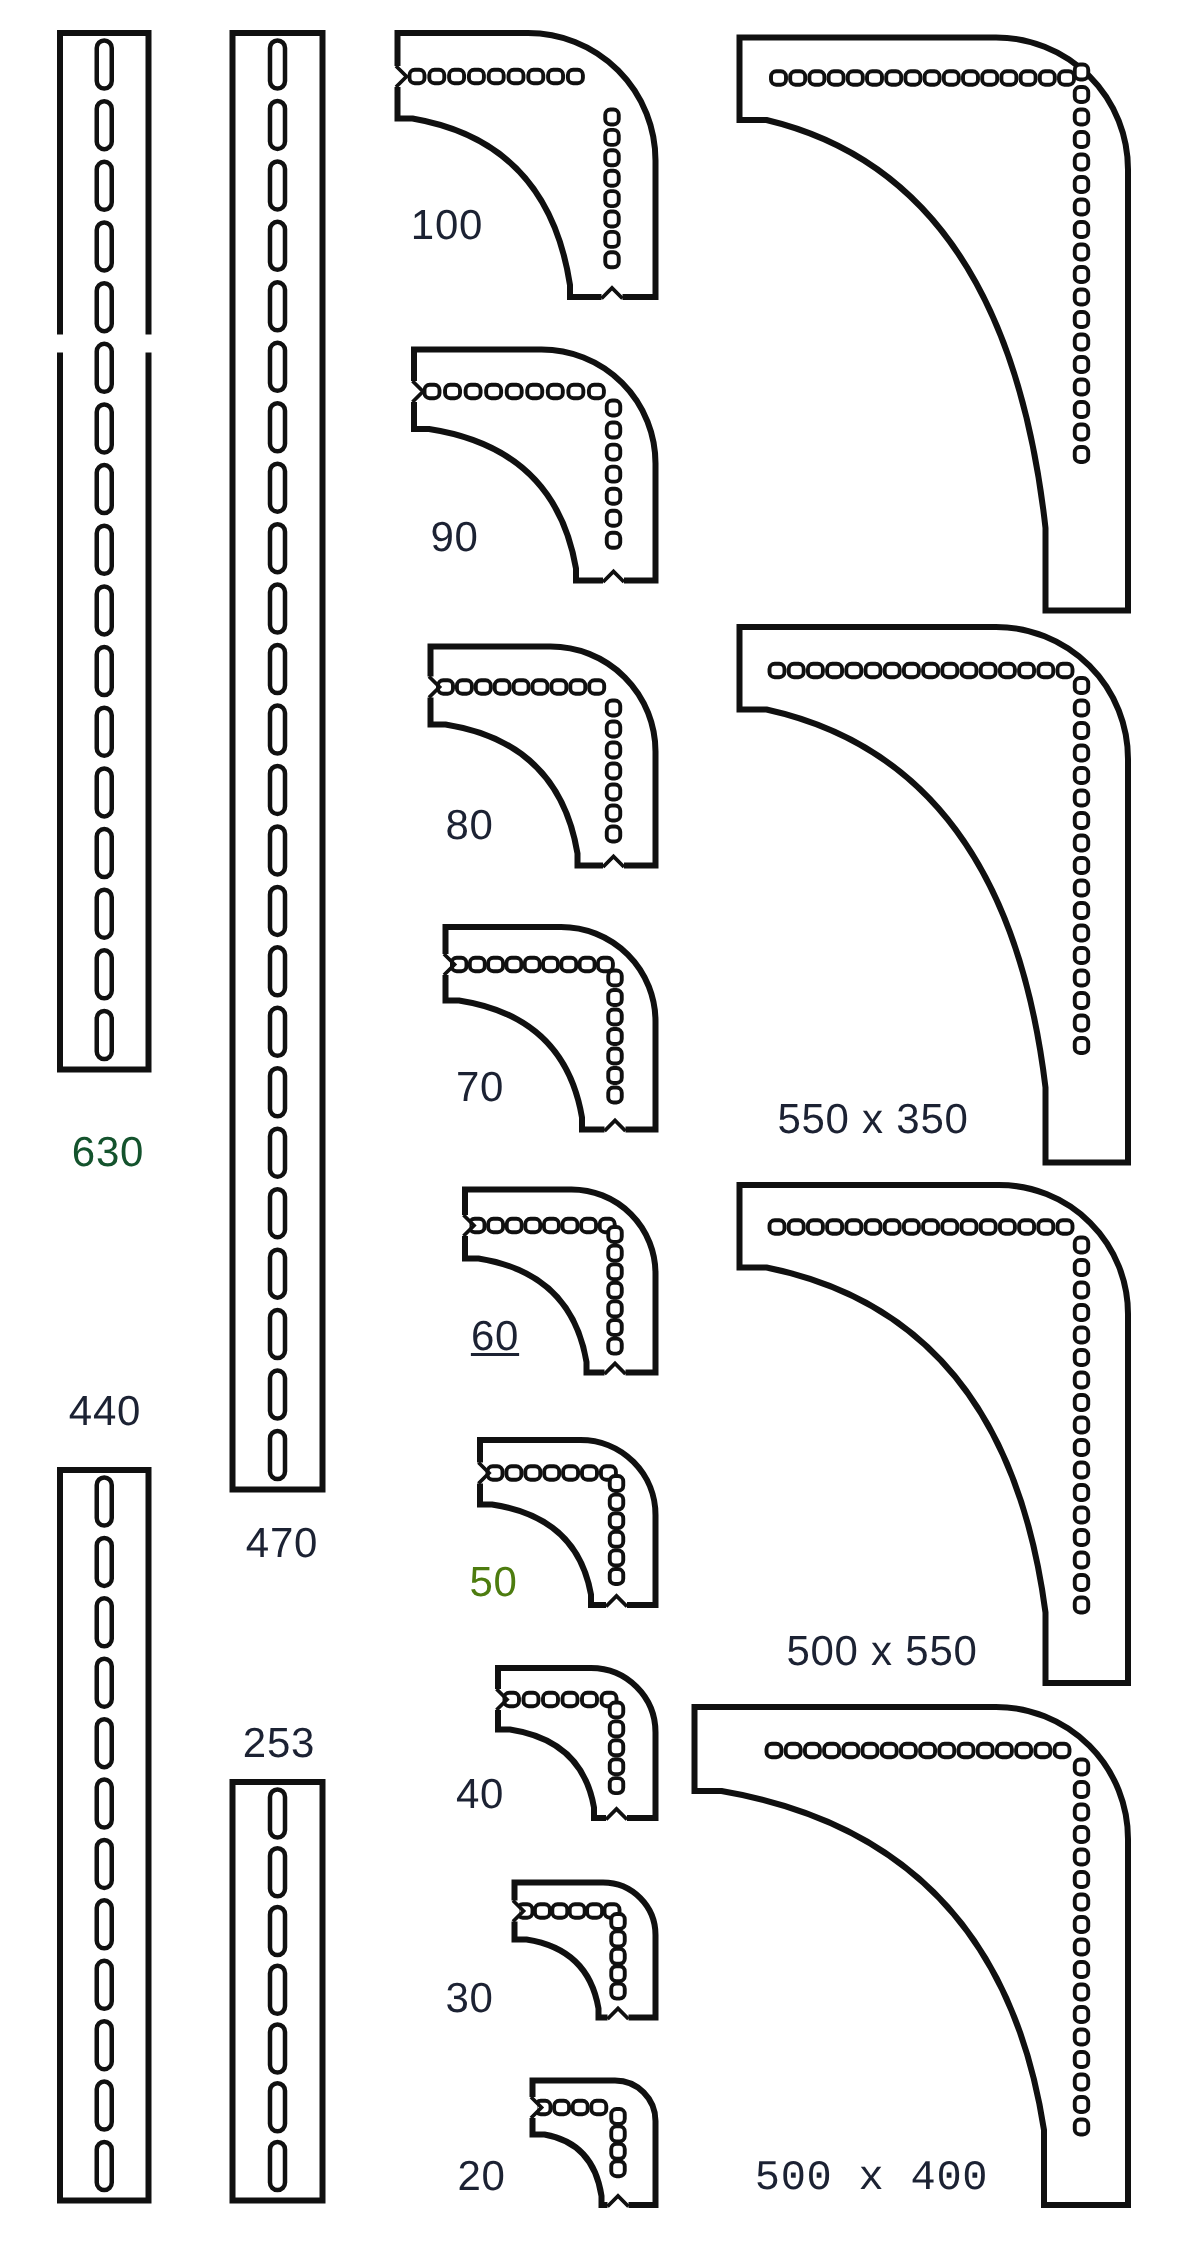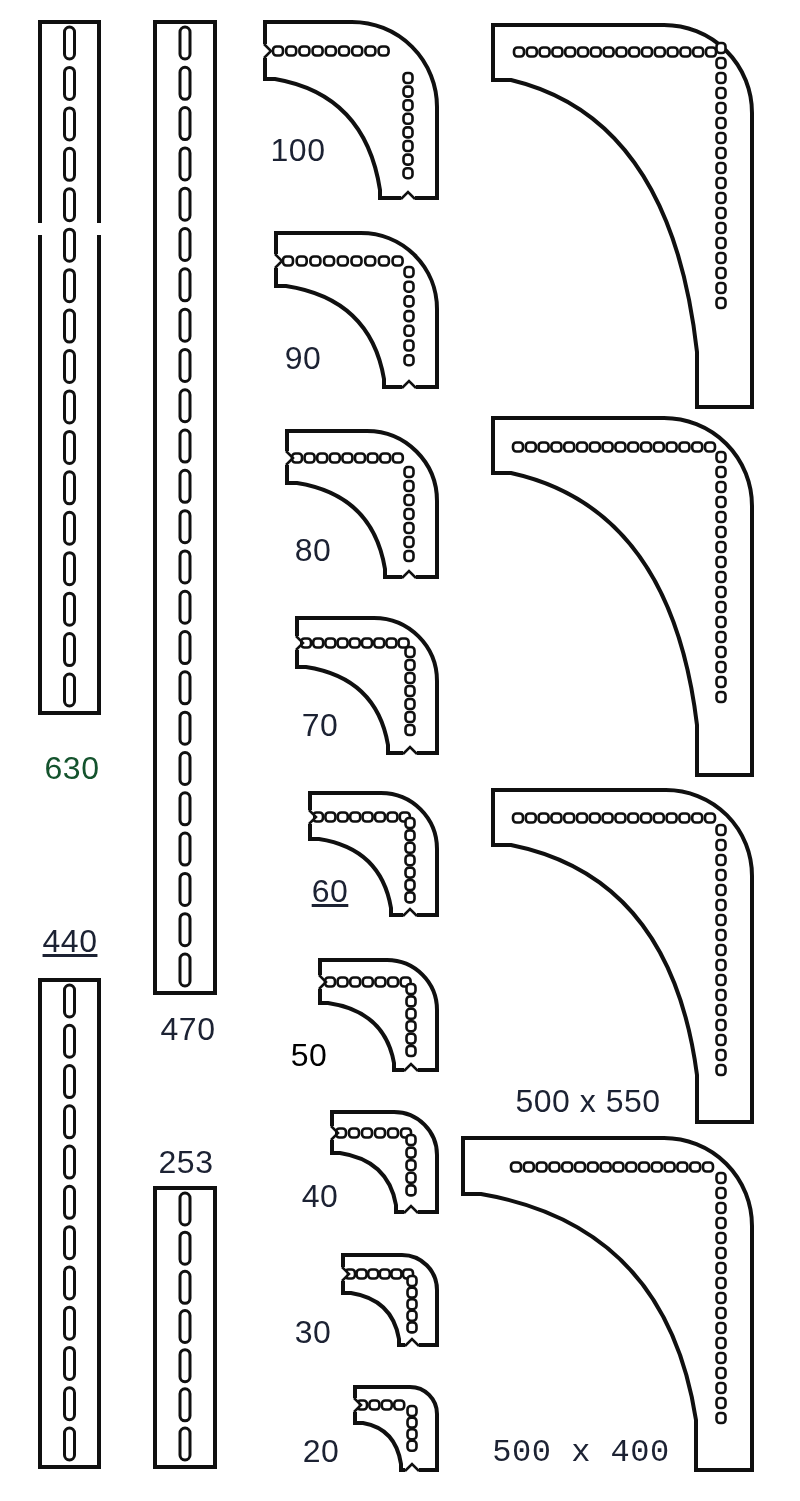--- a/index.html
+++ b/index.html
@@ -1,21 +1,21 @@
 <!DOCTYPE html>
 <html><head>
 <meta charset="utf-8">
 <style>
   html,body{margin:0;padding:0;background:#ffffff;}
   #stage{position:relative;width:800px;height:1501px;background:#ffffff;overflow:hidden;
          font-family:"Liberation Sans", sans-serif;}
   #art{position:absolute;left:0;top:0;display:block;}
   .lbl{position:absolute;transform:translate(-50%,-50%);
        font-family:"Liberation Sans", sans-serif;
-       font-size:32px;font-weight:400;color:#1c2233;letter-spacing:.5px;
+       font-size:28px;font-weight:400;color:#1c2233;letter-spacing:.5px;
        white-space:nowrap;line-height:1;}
 </style>
 </head>
 <body>
 
 <div id="stage">
   <svg id="art" width="800" height="1501" viewBox="0 0 800 1501" xmlns="http://www.w3.org/2000/svg">
       <g>
         <rect x="40" y="22" width="59" height="691" fill="#fff" stroke="#101010" stroke-width="4"></rect>
         <rect x="64.5" y="27" width="10" height="32" rx="5" ry="5" fill="none" stroke="#101010" stroke-width="3"></rect>
@@ -418,27 +418,28 @@
         <rect x="716.5" y="1353" width="9" height="10" rx="3.5" ry="3.5" fill="#fff" stroke="#101010" stroke-width="2.6"></rect>
         <rect x="716.5" y="1368" width="9" height="10" rx="3.5" ry="3.5" fill="#fff" stroke="#101010" stroke-width="2.6"></rect>
         <rect x="716.5" y="1383" width="9" height="10" rx="3.5" ry="3.5" fill="#fff" stroke="#101010" stroke-width="2.6"></rect>
         <rect x="716.5" y="1398" width="9" height="10" rx="3.5" ry="3.5" fill="#fff" stroke="#101010" stroke-width="2.6"></rect>
         <rect x="716.5" y="1413" width="9" height="10" rx="3.5" ry="3.5" fill="#fff" stroke="#101010" stroke-width="2.6"></rect>
       </g>
     </svg>
 
   <div class="lbl" style="left: 72px; top: 768px; color: #14532d;">630</div>
   <div class="lbl" style="left: 188px; top: 1029px; color: rgb(28, 34, 51);">470</div>
-  <div class="lbl" style="left: 70px; top: 941px; color: rgb(28, 34, 51); text-decoration: underline;">440</div>
+  <div class="lbl" style="left: 70px; top: 941px; color: rgb(28, 34, 51);">440</div>
   <div class="lbl" style="left: 186px; top: 1162px; color: rgb(28, 34, 51);">253</div>
 
   <div class="lbl" style="left: 298px; top: 150px; color: rgb(28, 34, 51);">100</div>
   <div class="lbl" style="left: 303px; top: 358px; color: rgb(28, 34, 51);">90</div>
   <div class="lbl" style="left: 313px; top: 550px; color: rgb(28, 34, 51);">80</div>
   <div class="lbl" style="left: 320px; top: 725px; color: rgb(28, 34, 51);">70</div>
   <div class="lbl" style="left: 330px; top: 891px; color: rgb(28, 34, 51); text-decoration: underline;">60</div>
-  <div class="lbl" style="left: 309px; top: 1055px; color: #000000; text-align: center;">50</div>
+  <div class="lbl" style="left: 329px; top: 1055px; color: #4d7c0f; text-align: center;">50</div>
   <div class="lbl" style="left: 320px; top: 1196px; color: rgb(28, 34, 51);">40</div>
   <div class="lbl" style="left: 313px; top: 1332px; color: rgb(28, 34, 51);">30</div>
   <div class="lbl" style="left: 321px; top: 1451px; color: rgb(28, 34, 51);">20</div>
+  <div class="lbl" style="left: 582px; top: 746px; color: rgb(28, 34, 51);">550 x 350</div>
   <div class="lbl" style="left: 588px; top: 1101px; color: rgb(28, 34, 51);">500 x 550</div>
   <div class="lbl" style="left: 581px; top: 1453px; color: rgb(28, 34, 51); font-family: Liberation Mono, monospace;">500 x 400</div>
 </div>
 
 </body></html>

